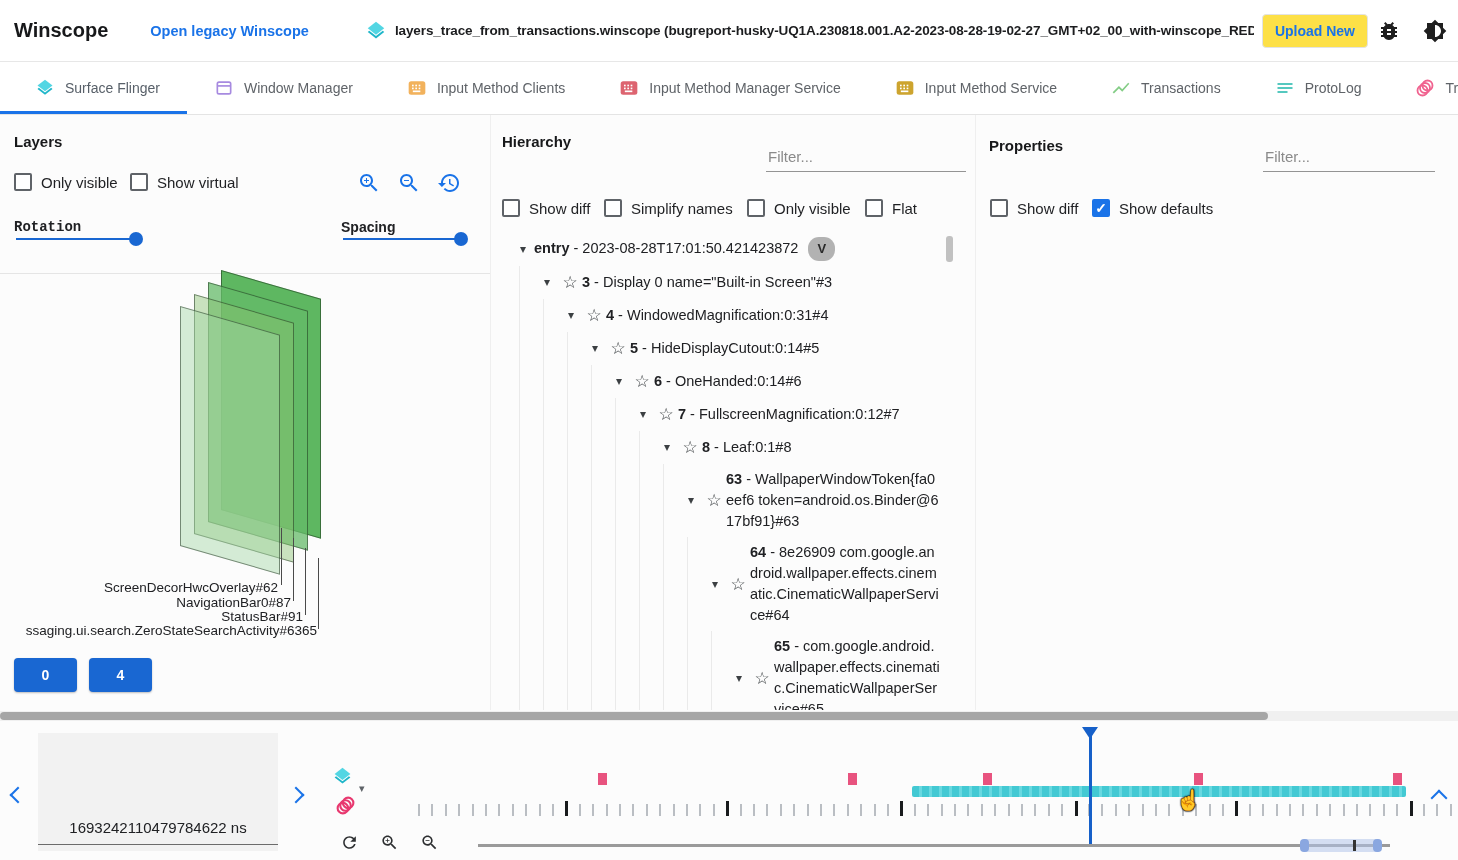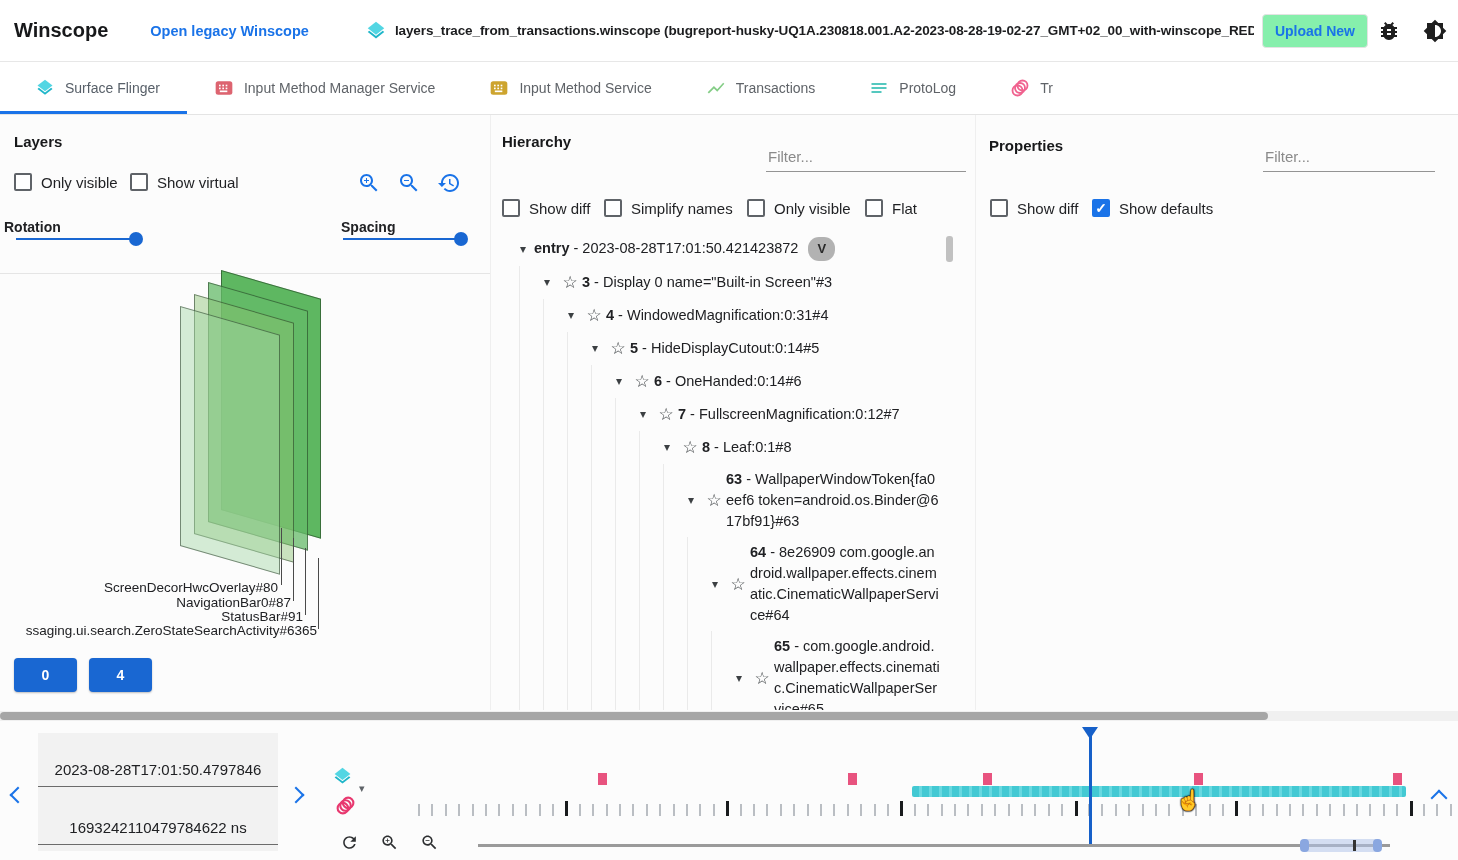--- a/index.html
+++ b/index.html
@@ -7,21 +7,21 @@
   body { font-family:"Liberation Sans", sans-serif; background:#fcfcfc; color:#202124; }
   .app { position:relative; width:1458px; height:860px; background:#fcfcfc; overflow:hidden; }
   .abs { position:absolute; }
 
   
   .header { position:absolute; left:0; top:0; width:1458px; height:62px; background:#ffffff; border-bottom:1px solid #e7e7e7; display:flex; align-items:center; }
   .app-title { font-size:20px; font-weight:bold; margin-left:14px; color:#17181a; }
   .legacy-link { font-size:14.5px; font-weight:600; color:#1a73e8; margin-left:42px; cursor:pointer; white-space:nowrap; }
   .file-row { display:flex; align-items:center; margin-left:56px; min-width:0; flex:1; }
   .file-name { font-size:13.5px; font-weight:600; color:#1c1d1f; margin-left:8px; white-space:nowrap; overflow:hidden; letter-spacing:-0.1px; }
-  .upload-btn { flex:0 0 auto; height:34px; padding:0 12px; border:1px solid #e3e3e3; border-radius:4px; background:#86efac; color:#1a73e8; font-weight:700; font-size:14px; display:flex; align-items:center; cursor:pointer; margin-left:8px; }
+  .upload-btn { flex:0 0 auto; height:34px; padding:0 12px; border:1px solid #e3e3e3; border-radius:4px; background:#fde047; color:#1a73e8; font-weight:700; font-size:14px; display:flex; align-items:center; cursor:pointer; margin-left:8px; }
   .hdr-icon { flex:0 0 auto; margin-left:4px; cursor:pointer; display:flex; align-items:center; justify-content:center; width:34px; height:34px; }
   .hdr-icon:last-child { margin-right:6px; margin-left:12px; }
 
   
   .tabbar { position:absolute; left:0; top:62px; width:1458px; height:53px; background:#ffffff; border-bottom:1px solid #e4e4e4; display:flex; overflow:hidden; }
   .tab { display:flex; align-items:center; gap:10px; padding:0 27px; height:100%; font-size:14px; color:#5f6368; white-space:nowrap; cursor:pointer; }
   .tab:first-child { padding-left:35px; }
   .tab.active { box-shadow: inset 0 -3px 0 #1a73e8; color:#586069; }
 
   
@@ -115,20 +115,46 @@
           <svg width="20" height="20" viewBox="0 0 24 24">
             <path d="M12 2L3 9l9 7 9-7-9-7z" fill="#53d6e3"></path>
             <path d="M19.37 11.8L12 17.54 4.62 11.8 3 13.07l9 7 9-7-1.63-1.27z" fill="#1fb6c9"></path>
           </svg>
         </span>
       <span>Surface Flinger</span>
     </div>
     <div class="tab">
       <span style="display:flex;">
           <svg width="20" height="20" viewBox="0 0 24 24">
+            <rect x="4" y="5" width="16" height="14" rx="2" fill="none" stroke="#a78ae0" stroke-width="2"></rect>
+            <path d="M4 9.5h16" stroke="#a78ae0" stroke-width="2"></path>
+          </svg>
+        </span>
+      <span>Window Manager</span>
+    </div>
+    <div class="tab">
+      <span style="display:flex;">
+          <svg width="20" height="20" viewBox="0 0 24 24">
+            <rect x="2" y="4" width="20" height="16" rx="3" fill="#f2b25c"></rect>
+            <g fill="#fff">
+              <rect x="6" y="8" width="2" height="2"></rect>
+              <rect x="10" y="8" width="2" height="2"></rect>
+              <rect x="14" y="8" width="2" height="2"></rect>
+              <rect x="6" y="11.5" width="2" height="2"></rect>
+              <rect x="10" y="11.5" width="2" height="2"></rect>
+              <rect x="14" y="11.5" width="2" height="2"></rect>
+              <rect x="7" y="15" width="9" height="2"></rect>
+            </g>
+          </svg>
+        </span>
+      <span>Input Method Clients</span>
+    </div>
+    <div class="tab">
+      <span style="display:flex;">
+          <svg width="20" height="20" viewBox="0 0 24 24">
             <rect x="2" y="4" width="20" height="16" rx="3" fill="#dd6470"></rect>
             <g fill="#fff">
               <rect x="6" y="8" width="2" height="2"></rect>
               <rect x="10" y="8" width="2" height="2"></rect>
               <rect x="14" y="8" width="2" height="2"></rect>
               <rect x="6" y="11.5" width="2" height="2"></rect>
               <rect x="10" y="11.5" width="2" height="2"></rect>
               <rect x="14" y="11.5" width="2" height="2"></rect>
               <rect x="7" y="15" width="9" height="2"></rect>
             </g>
@@ -212,40 +238,40 @@
         <path d="M15.5 14h-.79l-.28-.27C15.41 12.59 16 11.11 16 9.5 16 5.91 13.09 3 9.5 3S3 5.91 3 9.5 5.91 16 9.5 16c1.61 0 3.09-.59 4.23-1.57l.27.28v.79l5 4.99L20.49 19l-4.99-5zm-6 0C7.01 14 5 11.99 5 9.5S7.01 5 9.5 5 14 7.01 14 9.5 11.99 14 9.5 14z"></path>
         <rect x="7" y="9" width="5" height="1" fill="#1a73e8"></rect>
       </svg>
   </span>
   <span class="icon-btn" style="left:437px; top:171px;">
     <svg width="24" height="24" viewBox="0 0 24 24" fill="#1a73e8">
         <path d="M13 3c-4.97 0-9 4.03-9 9H1l3.89 3.89.07.14L9 12H6c0-3.87 3.13-7 7-7s7 3.13 7 7-3.13 7-7 7c-1.93 0-3.68-.79-4.94-2.06l-1.42 1.42C8.27 19.99 10.51 21 13 21c4.97 0 9-4.03 9-9s-4.03-9-9-9zm-1 5v5l4.28 2.54.72-1.21-3.5-2.08V8z"></path>
       </svg>
   </span>
 
-  <div class="slider-label" style="left:4px; top:219px;">Rotation</div>
+  <div class="slider-label" style="left:14px; top:219px;font-family:Liberation Mono, monospace;">Rotation</div>
   <div class="slider-track" style="left:16px; top:238px; width:122px;"></div>
   <div class="slider-thumb" style="left:129px; top:232px;"></div>
 
   <div class="slider-label" style="left:341px; top:219px;">Spacing</div>
   <div class="slider-track" style="left:343px; top:238px; width:120px;"></div>
   <div class="slider-thumb" style="left:454px; top:232px;"></div>
 
   <div class="canvas-divider"></div>
 
   <div>
     <div class="sheet" style="left:221px; top:270px; background:rgba(76,175,80,.9);"></div>
     <div class="sheet" style="left:208px; top:282px; background:rgba(102,187,106,.75);"></div>
     <div class="sheet" style="left:194px; top:294px; background:rgba(139,195,116,.45);"></div>
     <div class="sheet" style="left:180px; top:306px; background:rgba(165,214,167,.45);"></div>
     <div class="leader" style="left:281px; top:528px; height:57px;"></div>
     <div class="leader" style="left:293px; top:538px; height:63px;"></div>
     <div class="leader" style="left:305px; top:548px; height:67px;"></div>
     <div class="leader" style="left:318px; top:558px; height:71px;"></div>
-    <div class="layer-label" style="left:0; width:278px; top:580px;">ScreenDecorHwcOverlay#80</div>
+    <div class="layer-label" style="left:0; width:278px; top:580px;">ScreenDecorHwcOverlay#62</div>
     <div class="layer-label" style="left:0; width:291px; top:595px;">NavigationBar0#87</div>
     <div class="layer-label" style="left:0; width:303px; top:609px;">StatusBar#91</div>
     <div class="layer-label" style="left:0; width:317px; top:623px;">ssaging.ui.search.ZeroStateSearchActivity#6365</div>
   </div>
 
   <button class="sel-btn" style="left:14px; top:658px;">0</button>
   <button class="sel-btn" style="left:89px; top:658px;">4</button>
 
   <div class="panel-title" style="left:502px; top:133px;">Hierarchy</div>
   <input class="filter-input" style="left: 766px; top: 146px; width: 200px;" placeholder="Filter...">
@@ -331,21 +357,20 @@
     <span class="cb checked"></span>
     <span class="cb-label">Show defaults</span>
   </label>
 
   <div class="hscroll-track"></div>
   <div class="hscroll-thumb"></div>
   <div class="timeline-bg"></div>
 
   <div class="nav-chev" style="left:12px; top:789px; transform:rotate(-135deg);"></div>
   <div class="ts-box">
-    <div class="ts-field" style="top:28px;">2023-08-28T17:01:50.4797846</div>
     <div class="ts-field" style="top:86px;">1693242110479784622 ns</div>
   </div>
   <div class="nav-chev" style="left:290px; top:789px; transform:rotate(45deg);"></div>
 
   <span class="tl-tool" style="left:332px; top:766px;">
     <svg width="21" height="21" viewBox="0 0 24 24">
         <path d="M12 2L3 9l9 7 9-7-9-7z" fill="#53d6e3"></path>
         <path d="M19.37 11.8L12 17.54 4.62 11.8 3 13.07l9 7 9-7-1.63-1.27z" fill="#1fb6c9"></path>
       </svg>
   </span>

